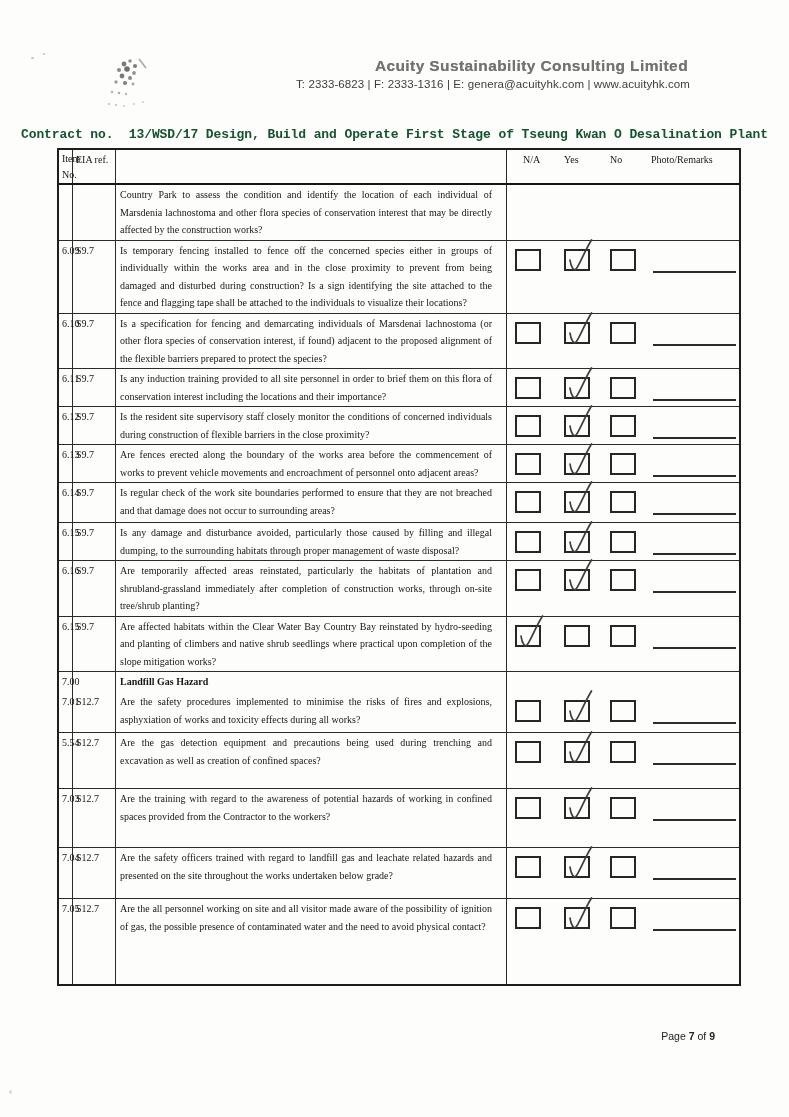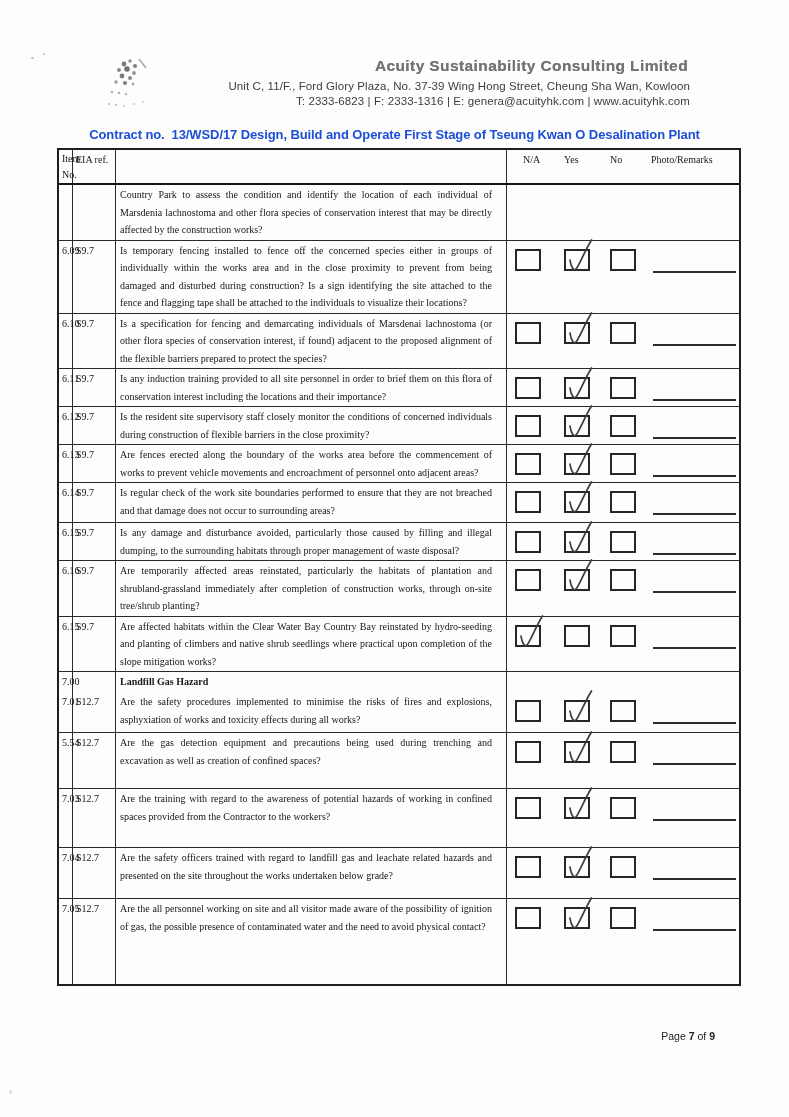--- a/index.html
+++ b/index.html
@@ -25,22 +25,22 @@
   }
   .company-name {
     font-size:15.5px; font-weight:bold; color:#737373;
     letter-spacing:.4px; text-shadow:0 0 .6px #8d8d8d;
     padding-right:2px;
   }
   .address-line { font-size:11.5px; color:#3d3d3d; margin-top:5px; letter-spacing:.1px; }
   .contact-line { font-size:11.5px; color:#3d3d3d; margin-top:3px; letter-spacing:.1px; }
   .doc-title {
     position:absolute; top:127px; left:0; width:100%;
-    text-align:center; font-family:Liberation Sans, sans-serif;
-    font-weight:bold; font-size:13px; letter-spacing:-.1px; color:#1d4ed8;
+    text-align:center; font-family:Liberation Mono, monospace;
+    font-weight:bold; font-size:13px; letter-spacing:-.1px; color:#14532d;
     white-space:pre-wrap;
   }
   
   .checklist {
     position:absolute; left:57px; top:148px; width:684px; height:838px;
     border:2px solid #1e1e1e;
     display:flex; flex-direction:column;
     font-size:10px; line-height:17.5px;
   }
   .t-head { display:flex; min-height:35px; border-bottom:2px solid #151515; flex:none; }
@@ -106,21 +106,20 @@
     <circle cx="6" cy="48" r="1.1" opacity=".35"></circle>
     <circle cx="13" cy="49" r="1.1" opacity=".35"></circle>
     <circle cx="21" cy="50" r="1.0" opacity=".3"></circle>
     <circle cx="31" cy="48" r="1.0" opacity=".3"></circle>
     <circle cx="40" cy="46" r="0.9" opacity=".3"></circle>
   </g>
 </svg>
 
 <div class="header-block">
   <div class="company-name">Acuity Sustainability Consulting Limited</div>
-  <div class="address-line">Unit C, 11/F., Ford Glory Plaza, No. 37-39 Wing Hong Street, Cheung Sha Wan, Kowloon</div>
   <div class="contact-line">T: 2333-6823 | F: 2333-1316 | E: genera@acuityhk.com | www.acuityhk.com</div>
 </div>
 
 <div class="doc-title">Contract no.  13/WSD/17 Design, Build and Operate First Stage of Tseung Kwan O Desalination Plant</div>
 
 <div class="checklist">
   <div class="t-head">
     <div class="c-item">
       <span>Item</span>
       <span>No.</span>

